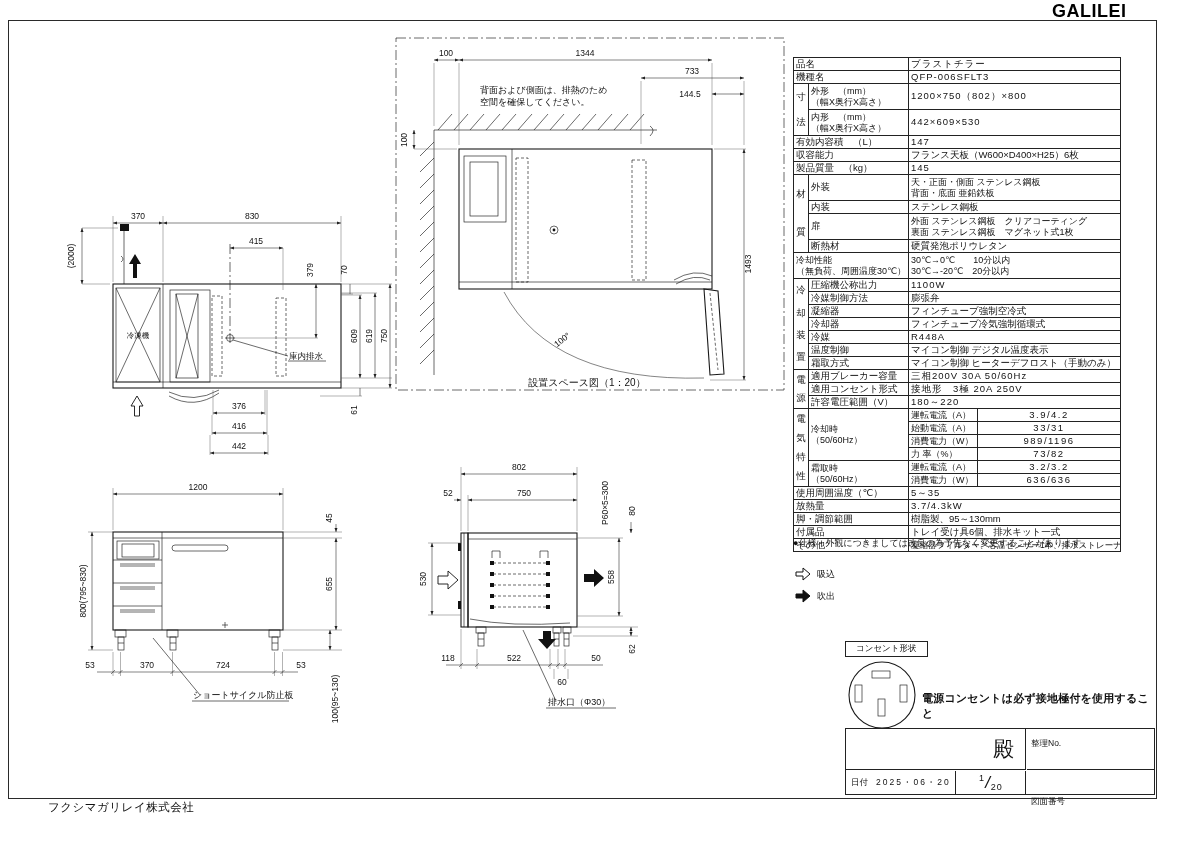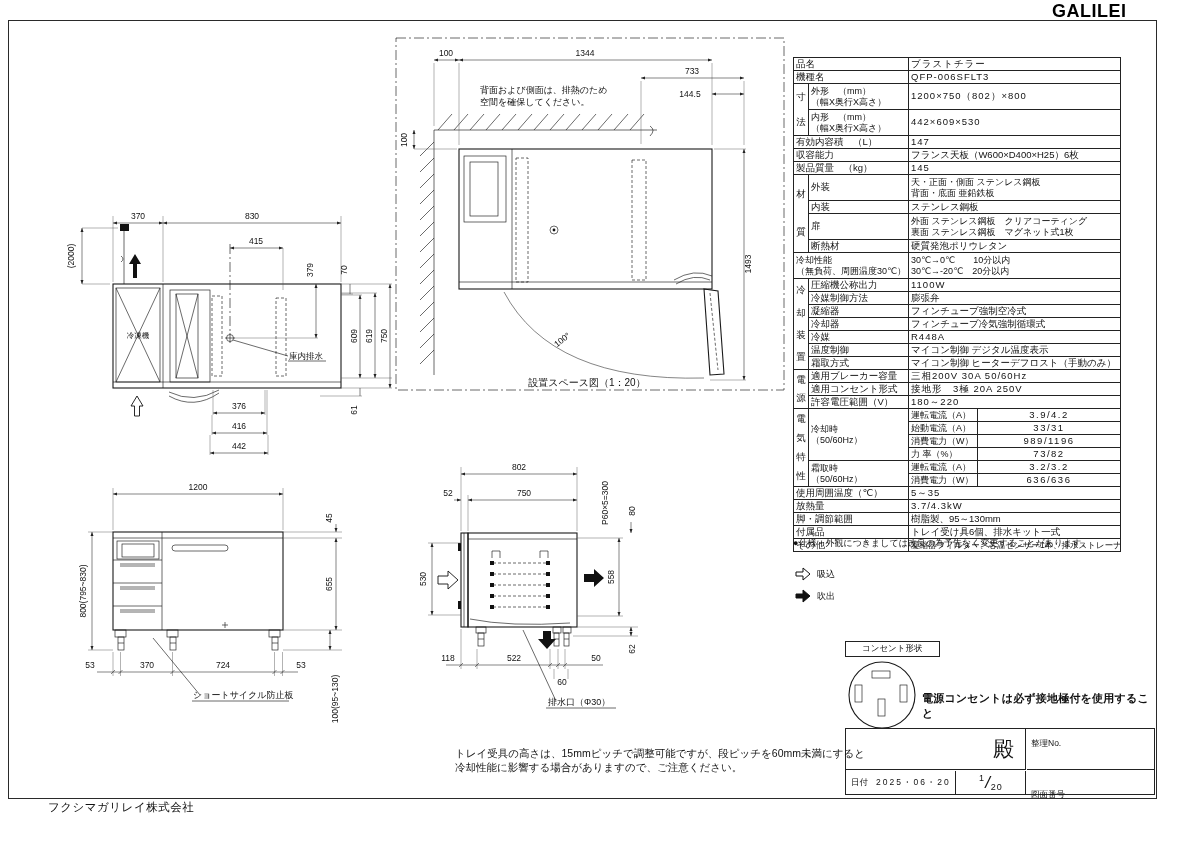--- a/index.html
+++ b/index.html
@@ -625,21 +625,21 @@
     </svg>
     <span class="note">吸込</span>
   </div>
   <div class="abs" style="left:794px;top:583px;display:flex;align-items:center;gap:5px;margin-top:6px;">
     <svg width="18" height="14">
       <path d="M2,5 h7 v-4 l7,6 -7,6 v-4 h-7 z" fill="#111" stroke="#111" stroke-width="1"></path>
     </svg>
     <span class="note">吹出</span>
   </div>
 
-  <div class="abs" style="left:845px;top:641px;border:1px solid #222;padding:1px 16px;font-size:8.5px;">コンセント形状</div>
+  <div class="abs" style="left:845px;top:641px;border:1px solid #222;padding:1px 10px;font-size:8.5px;">コンセント形状</div>
   <svg class="abs" style="left:845px;top:658px;" width="74" height="74" viewBox="0 0 74 74">
     <circle cx="37" cy="37" r="33" class="ol"></circle>
     <rect x="27" y="13" width="18" height="7" class="th"></rect>
     <rect x="10" y="27" width="7" height="17" class="th"></rect>
     <rect x="55" y="27" width="7" height="17" class="th"></rect>
     <rect x="33" y="41" width="7" height="17" class="th"></rect>
   </svg>
   <div class="abs warn" style="left:922px;top:691px;width:234px;">電源コンセントは必ず接地極付を使用すること</div>
 
   <div class="abs tb" style="left:845px;top:728px;width:308px;height:65px;">
@@ -653,23 +653,19 @@
       <span class="small-lbl">日付</span>
       <span class="small-lbl" style="letter-spacing:2px;">2025・06・20</span>
     </div>
     <div class="tb-cell" style="left:111px;top:42px;width:69px;height:23px;border-right:1px solid #222;">
       <div class="frac">
         <span class="n">1</span>
         <span class="s">/</span>
         <span class="d">20</span>
       </div>
     </div>
-    <div class="tb-cell" style="left:181px;top:42px;width:127px;height:23px;padding:12px 4px;">
+    <div class="tb-cell" style="left:181px;top:42px;width:127px;height:23px;padding:19px 4px;">
       <span class="small-lbl">図面番号</span>
     </div>
   </div>
 
-  <div class="abs" style="left:455px;top:747px;font-size:10.5px;line-height:13.5px;">
-    <div>トレイ受具の高さは、15mmピッチで調整可能ですが、段ピッチを60mm未満にすると</div>
-    <div>冷却性能に影響する場合がありますので、ご注意ください。</div>
-  </div>
 
 </div>
 
 </body></html>

